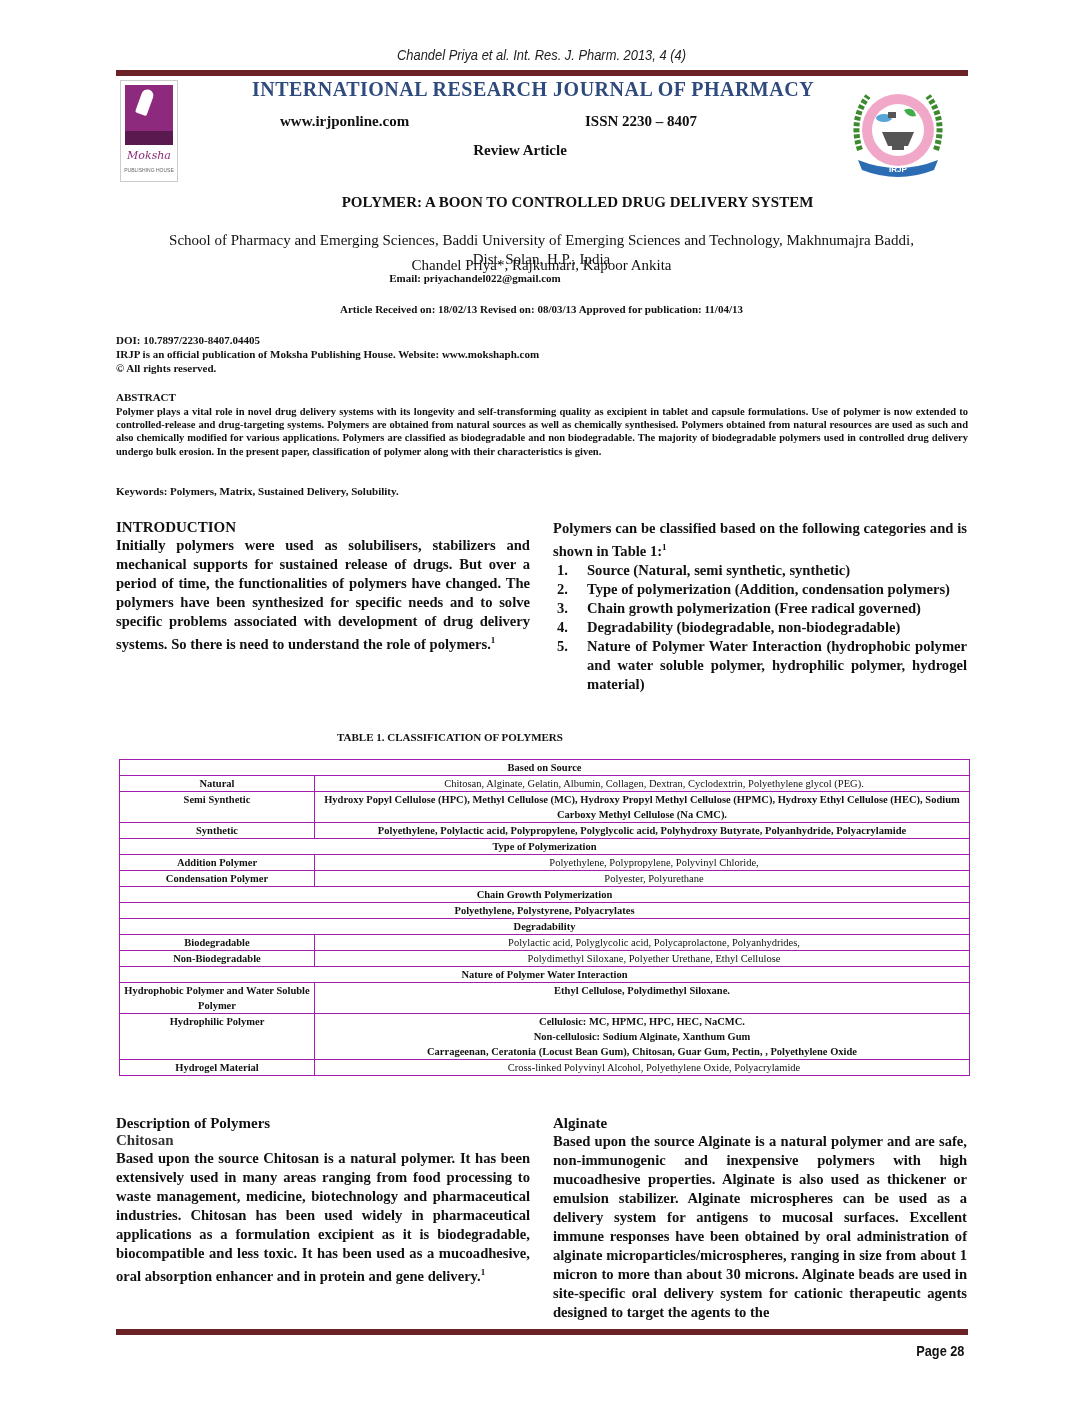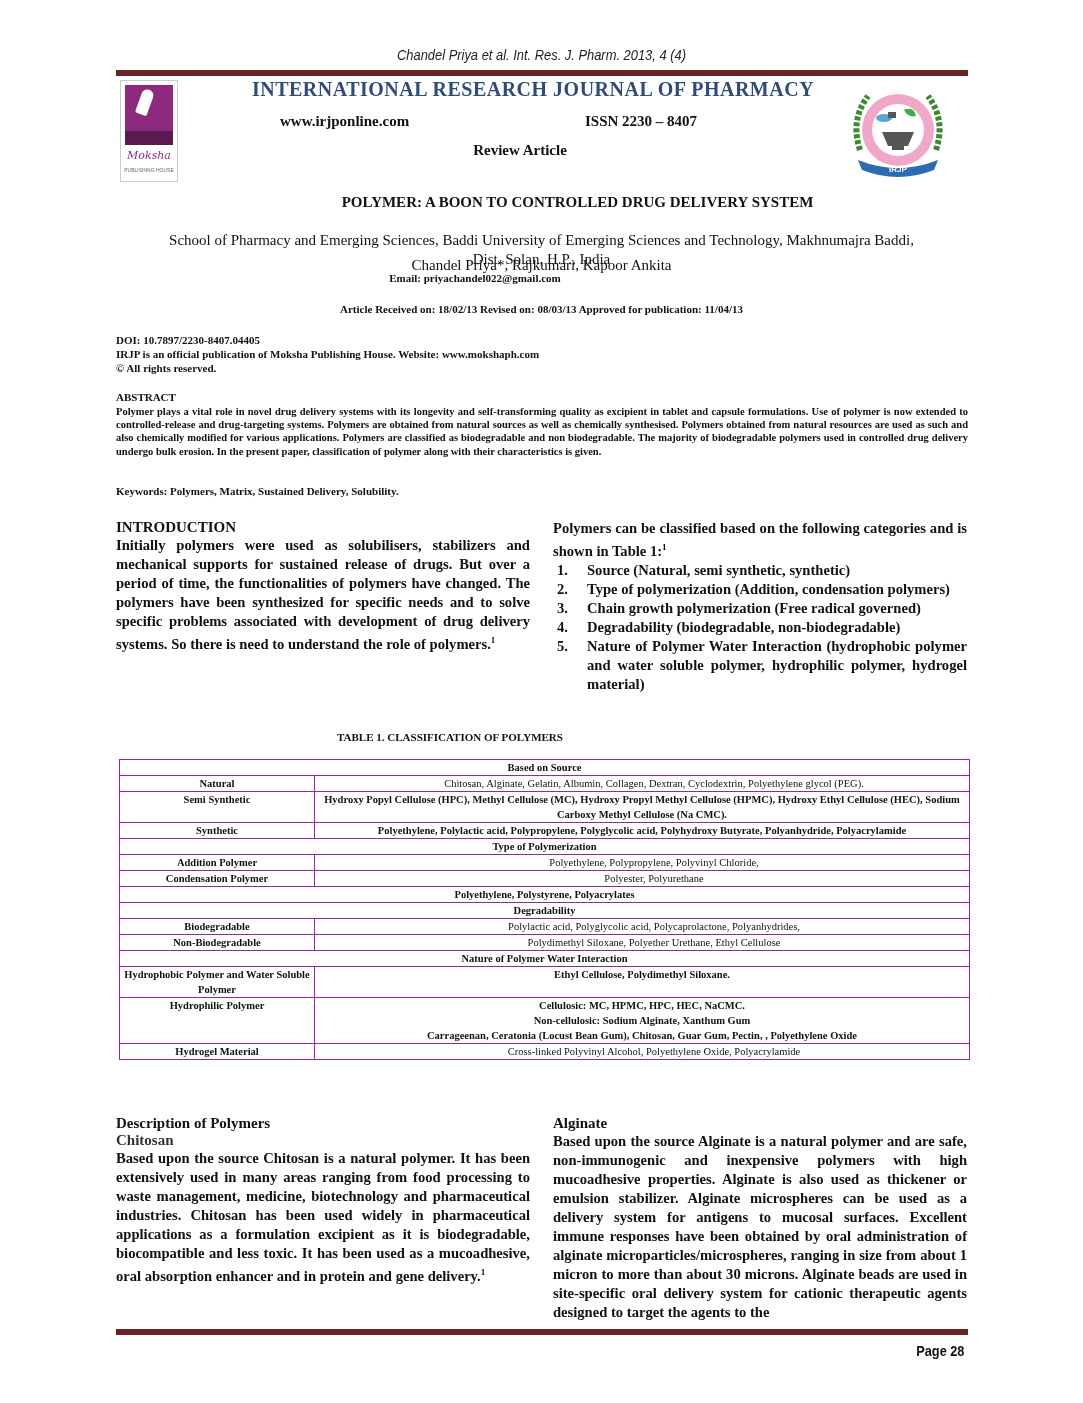--- a/index.html
+++ b/index.html
@@ -155,20 +155,23 @@
       </tr>
   <tr>
     <td class="lbl">Addition Polymer</td>
     <td class="val-n">Polyethylene, Polypropylene, Polyvinyl Chloride,</td>
   </tr>
   <tr>
     <td class="lbl">Condensation Polymer</td>
     <td class="val-n">Polyester, Polyurethane</td>
   </tr>
   <tr>
+        <td colspan="2" class="grp">Chain Growth Polymerization</td>
+      </tr>
+  <tr>
         <td colspan="2" class="val-b">Polyethylene, Polystyrene, Polyacrylates</td>
       </tr>
   <tr>
         <td colspan="2" class="grp">Degradability</td>
       </tr>
   <tr>
     <td class="lbl">Biodegradable</td>
     <td class="val-n">Polylactic acid, Polyglycolic acid, Polycaprolactone, Polyanhydrides,</td>
   </tr>
   <tr>

